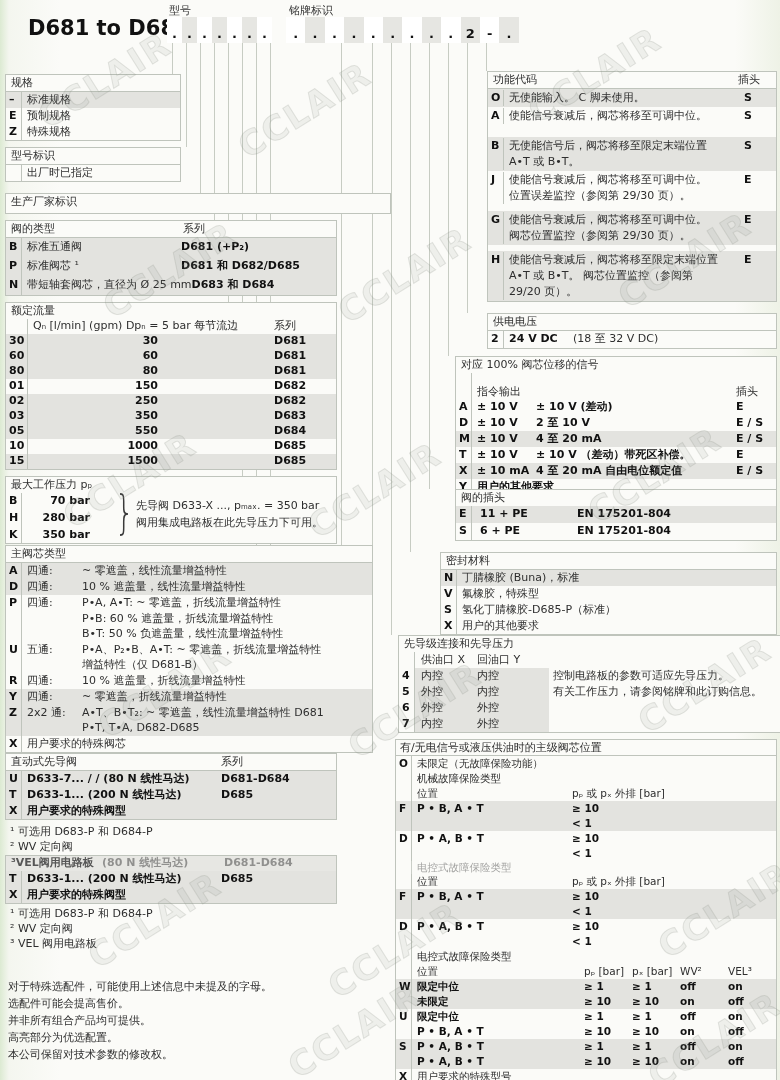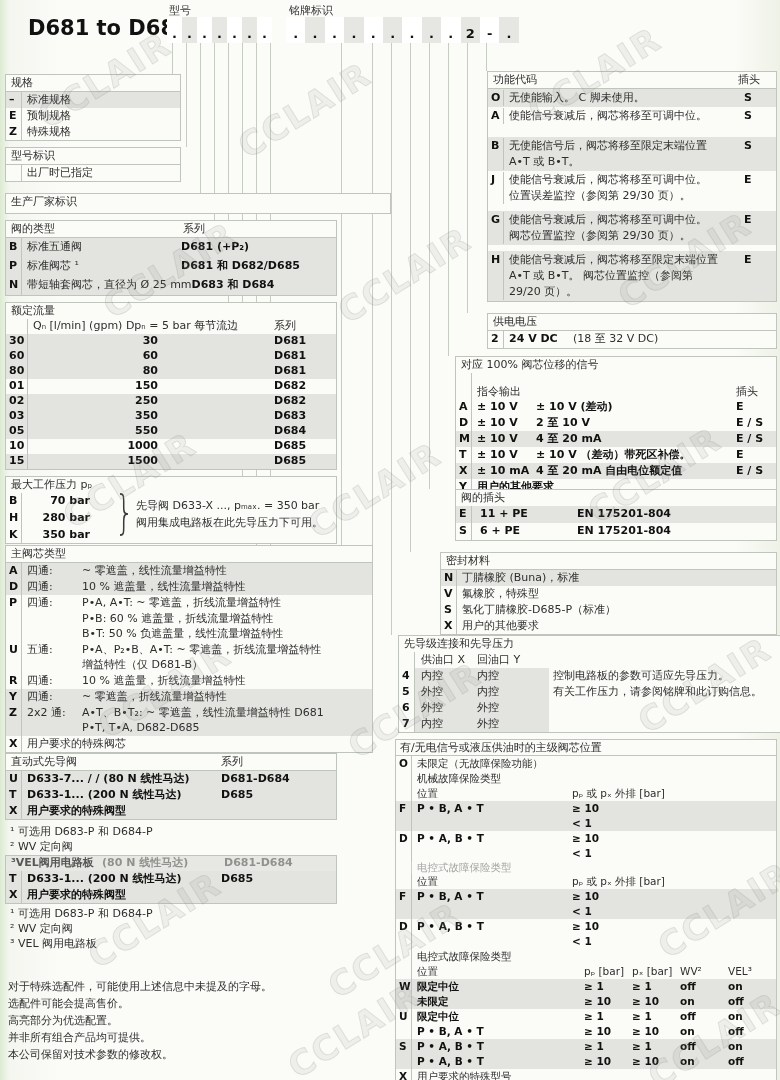--- a/index.html
+++ b/index.html
@@ -402,22 +402,22 @@
 
   <div class="fn">¹ 可选用 D683-P 和 D684-P</div>
       <div class="fn">² WV 定向阀</div>
       <div class="fn">³ VEL 阀用电路板</div>
     </div>
 
   <div class="noborder" style="position:absolute;left:8px;top:978px;z-index:1">
 
   <div class="note-line">对于特殊选配件，可能使用上述信息中未提及的字母。</div>
       <div class="note-line">选配件可能会提高售价。</div>
+      <div class="note-line">并非所有组合产品均可提供。</div>
       <div class="note-line">高亮部分为优选配置。</div>
-      <div class="note-line">并非所有组合产品均可提供。</div>
       <div class="note-line">本公司保留对技术参数的修改权。</div>
     </div>
 
   <section class="sec" style="left:487px;top:71px;width:290px">
     <div class="sec-title">
       <span>功能代码</span>
       <span class="st-right" style="left:250px">插头</span>
     </div>
     <div>
 

